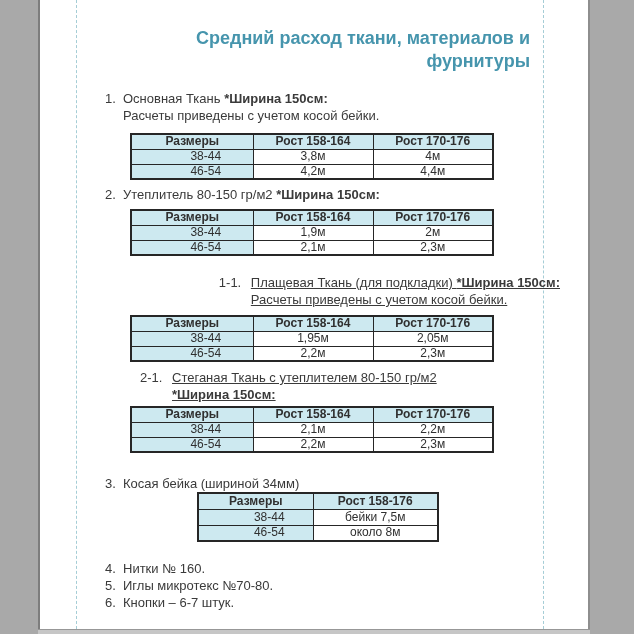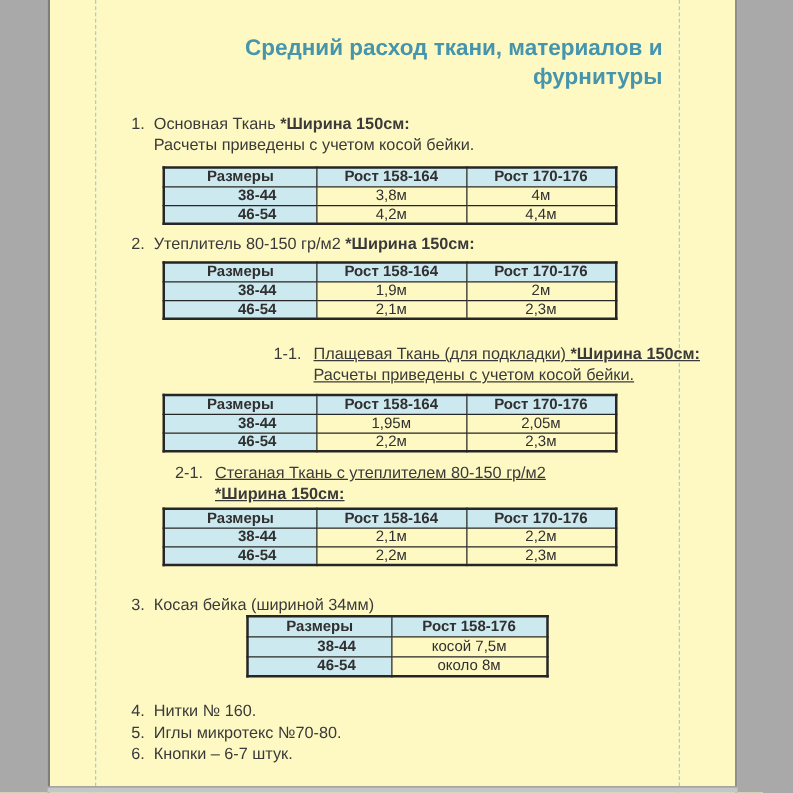--- a/index.html
+++ b/index.html
@@ -6,21 +6,21 @@
   html,body { width:634px; height:634px; }
   body {
     font-family:"Liberation Sans", sans-serif;
     background:var(--surround-gray, #a9a9a9);
     position:relative; overflow:hidden;
     color:var(--body-text, #3a3a3a);
   }
   .stage { position:absolute; inset:0; }
   .page {
     position:absolute; left:38px; top:0; width:552px; height:634px;
-    background:#fef9c3;
+    background:#ffffff;
     border-left:2px solid #7d7d7d;
     border-right:2px solid #8e8e8e;
   }
   .guide { position:absolute; top:0; bottom:0; width:0; border-left:1px dashed var(--guide-dash, #a5cdd6); }
   .guide.left  { left:36px; }
   .guide.right { right:44px; }
   .page-bottom-shadow {
     position:absolute; left:38px; bottom:0; width:552px; height:5px;
     background:#c6c6c6; border-top:1px solid #979797;
   }
@@ -35,21 +35,21 @@
   .item b { font-weight:bold; }
   .u { text-decoration:underline; }
   .twrap { position:absolute; }
   table.ctable { border-collapse:collapse; width:100%; table-layout:fixed; border:2px solid var(--table-border, #262626); }
   table.ctable th, table.ctable td {
     border:1px solid var(--table-border, #262626);
     height:15px; padding:0 2px; text-align:center; vertical-align:middle;
     font-size:12px; line-height:13px; color:#303030;margin-left:16px;
   }
   table.ctable th { background:var(--table-header-bg, #cde9f0); font-weight:bold; }
-  table.ctable td.size { background:var(--table-header-bg, #cde9f0); font-weight:bold;padding-left:29px; }
+  table.ctable td.size { background:var(--table-header-bg, #cde9f0); font-weight:normal;padding-left:29px; }
   table.ctable.tall th, table.ctable.tall td { height:16px; }
 </style>
 </head>
 <body>
 
 <div class="stage">
   <div class="page">
     <div class="guide left"></div>
     <div class="guide right"></div>
 
@@ -206,21 +206,21 @@
             <col style="width:115px">
             <col style="width:125px">
           </colgroup>
         <tbody>
             <tr>
           <th>Размеры</th>
           <th>Рост 158-176</th>
         </tr>
         <tr>
           <td class="size">38-44</td>
-          <td>косой 7,5м</td>
+          <td>бейки 7,5м</td>
         </tr>
         <tr>
           <td class="size">46-54</td>
           <td>около 8м</td>
         </tr>
       </tbody>
         </table>
     </div>
 
     <div class="item" style="top:560px; left:65px; width:430px;">

